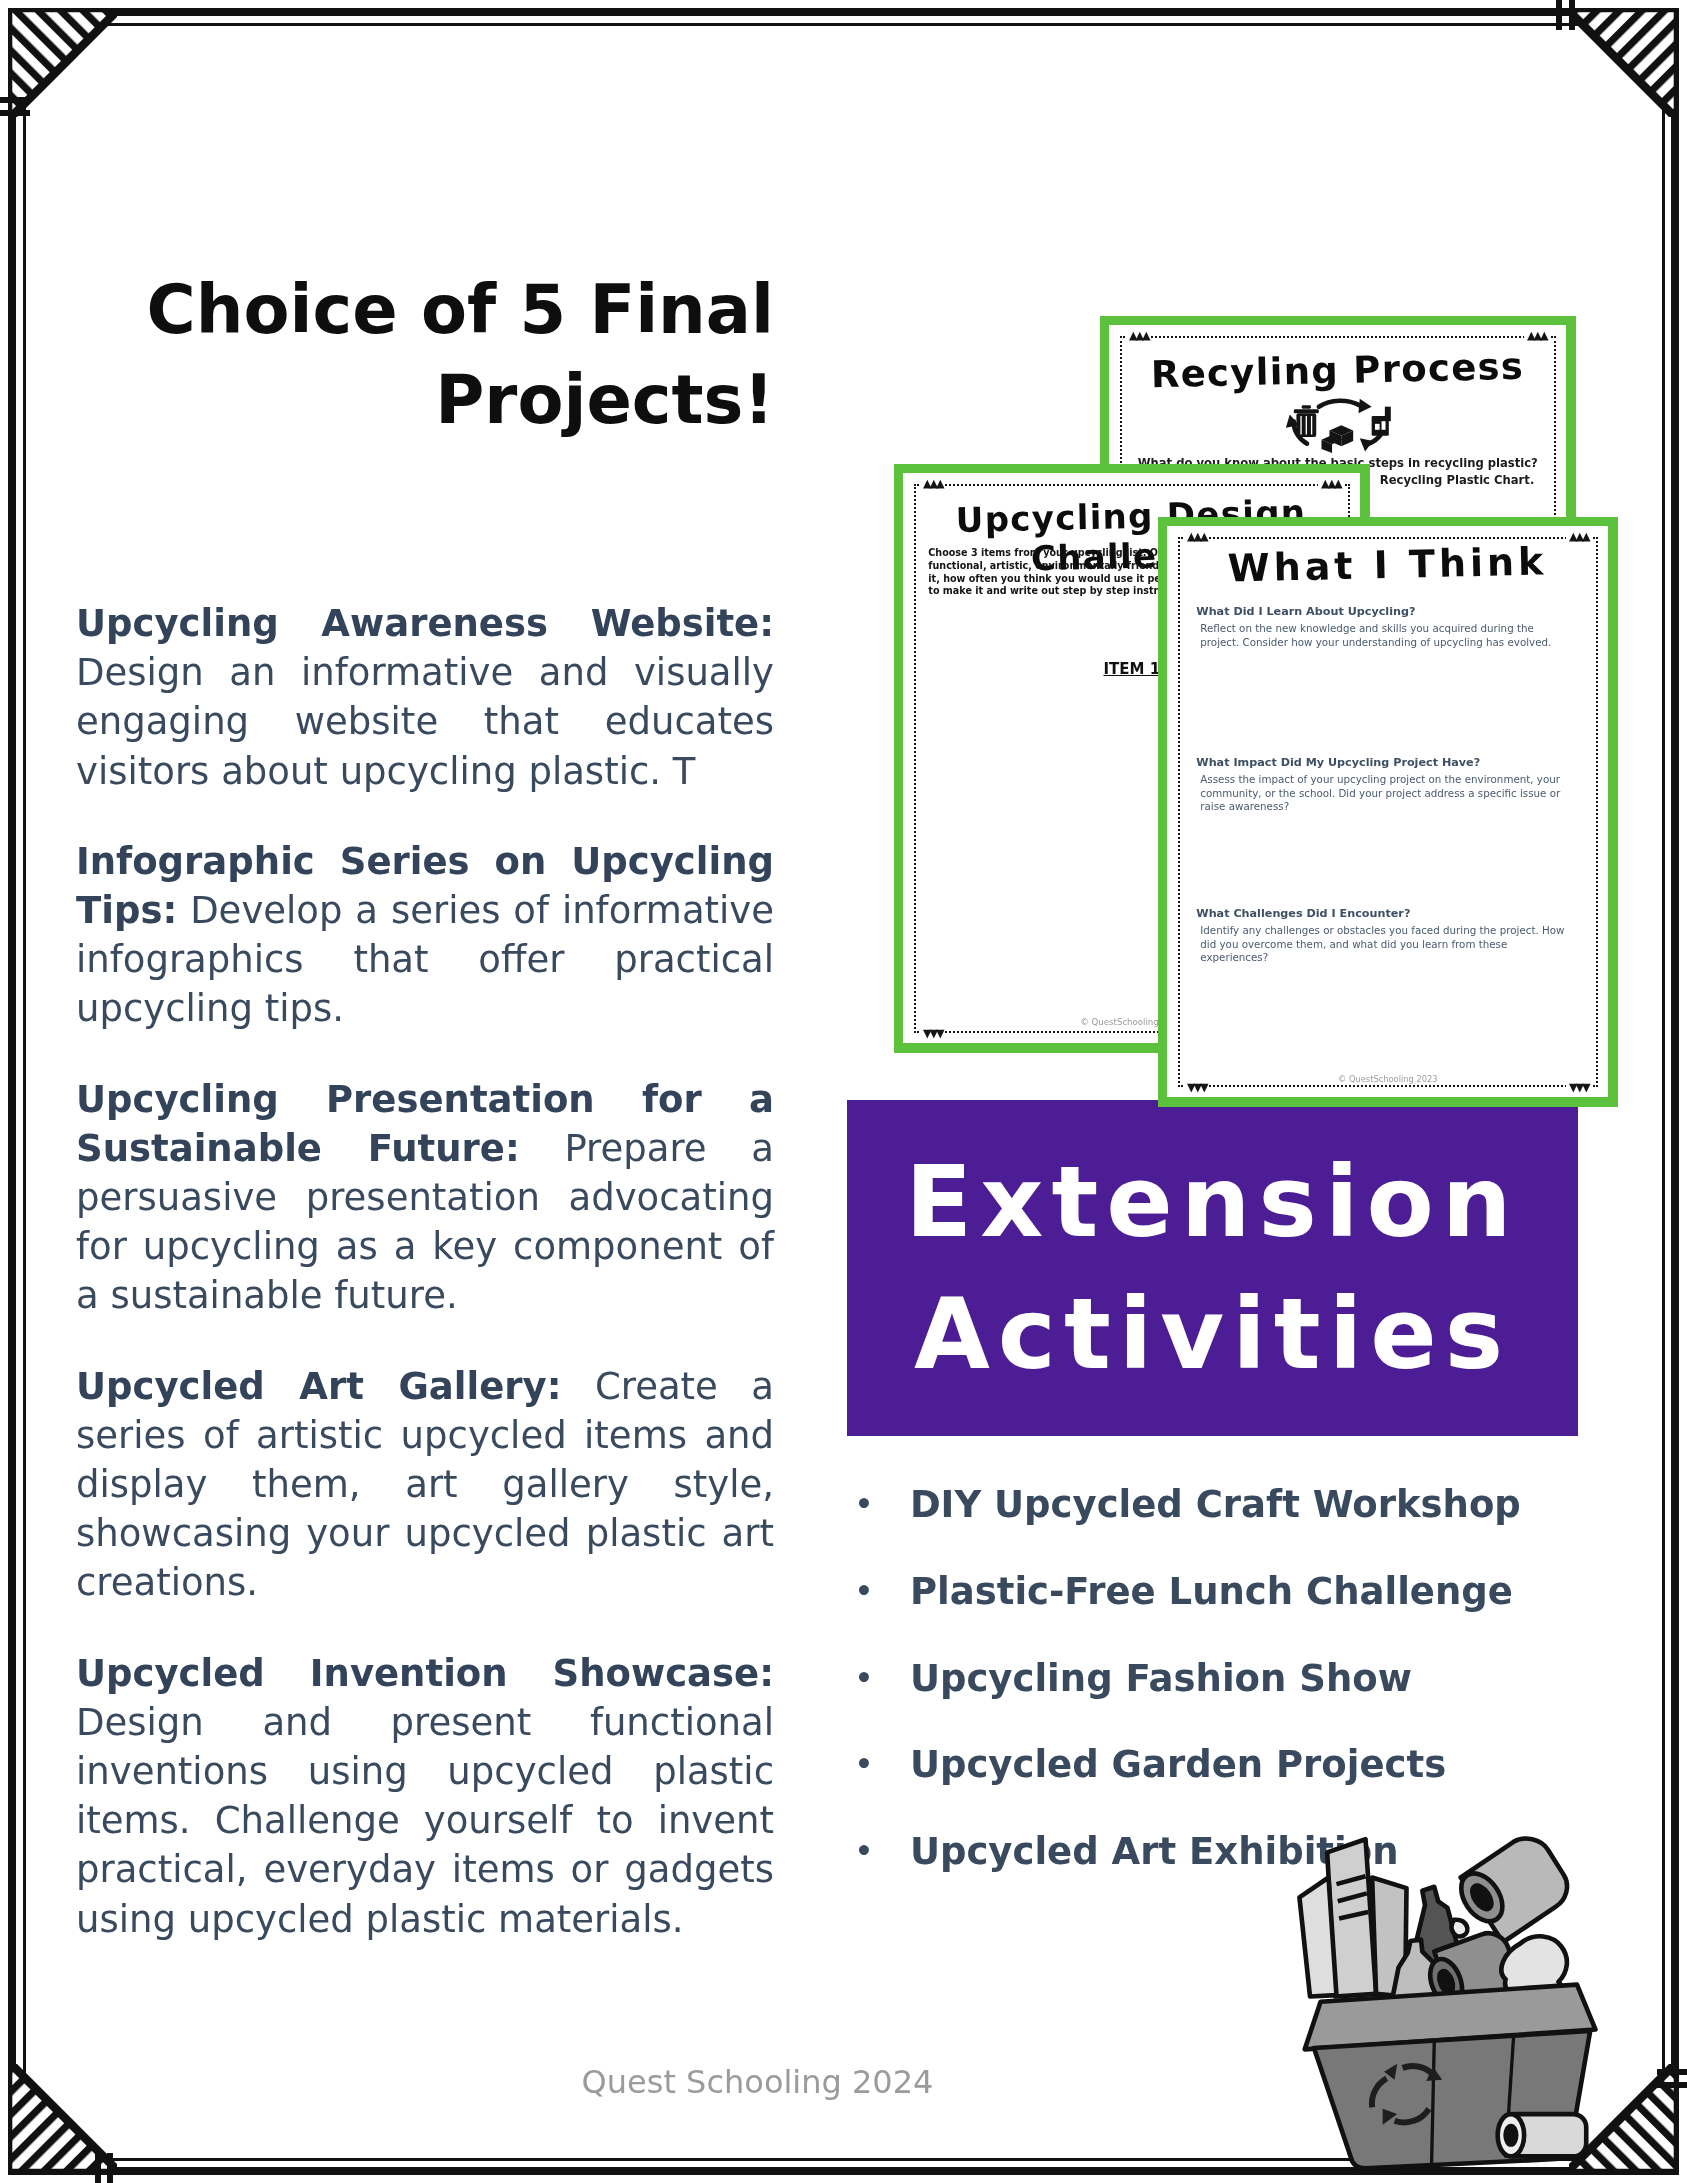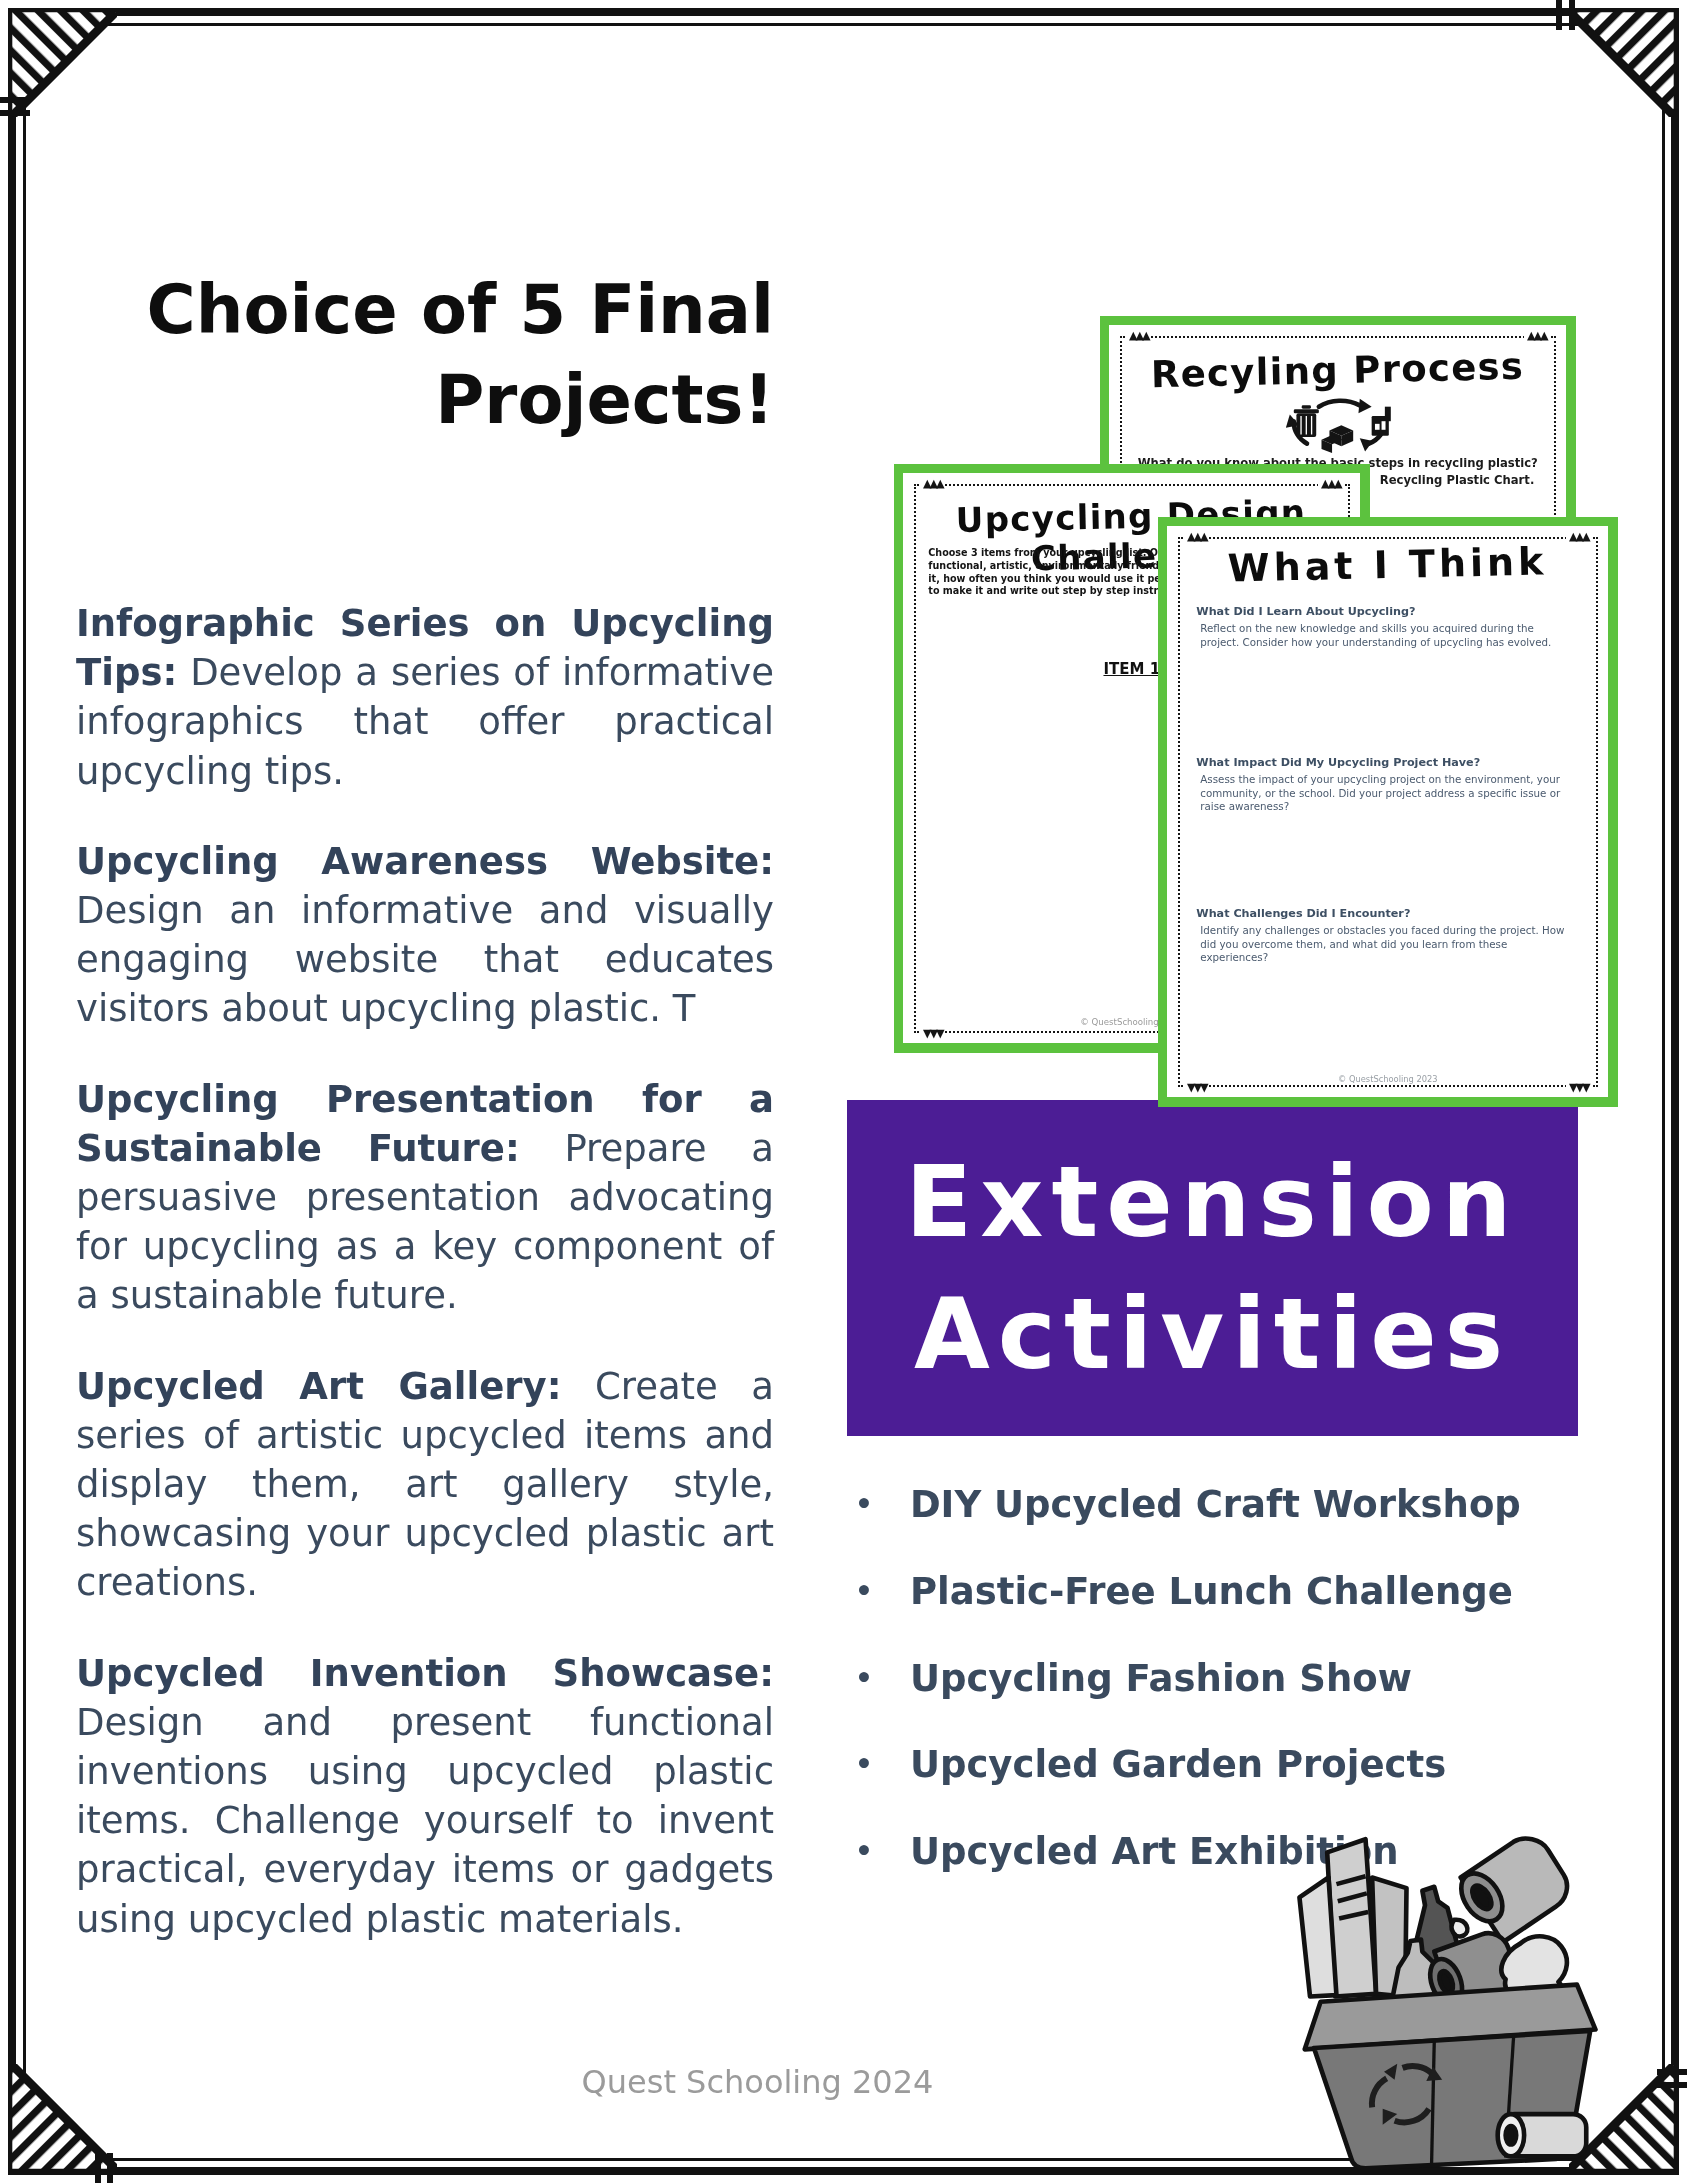--- a/index.html
+++ b/index.html
@@ -105,22 +105,22 @@
   <div class="tick" style="left:1569px;top:0;width:6px;height:30px;"></div>
   <div class="tick" style="left:95px;bottom:0;width:6px;height:30px;"></div>
   <div class="tick" style="left:107px;bottom:0;width:6px;height:30px;"></div>
   <div class="tick" style="right:0;top:2069px;width:30px;height:6px;"></div>
   <div class="tick" style="right:0;top:2082px;width:30px;height:6px;"></div>
 
 
   <div class="choice-heading">Choice of 5 Final Projects!</div>
 
   <div class="projects">
+    <p><span class="lead">Upcycling Awareness Website:</span> <span>Design an informative and visually engaging website that educates visitors about upcycling plastic. T</span></p>
     <p><span class="lead">Infographic Series on Upcycling Tips:</span> <span>Develop a series of informative infographics that offer practical upcycling tips.</span></p>
-    <p><span class="lead">Upcycling Awareness Website:</span> <span>Design an informative and visually engaging website that educates visitors about upcycling plastic. T</span></p>
     <p><span class="lead">Upcycling Presentation for a Sustainable Future:</span> <span>Prepare a persuasive presentation advocating for upcycling as a key component of a sustainable future.</span></p>
     <p><span class="lead">Upcycled Art Gallery:</span> <span>Create a series of artistic upcycled items and display them, art gallery style, showcasing your upcycled plastic art creations.</span></p>
     <p><span class="lead">Upcycled Invention Showcase:</span> <span>Design and present functional inventions using upcycled plastic items. Challenge yourself to invent practical, everyday items or gadgets using upcycled plastic materials.</span></p>
   </div>
 
   <div class="sheet" id="ws-recycling">
     <div class="sheet-in">
       <div class="deco"></div>
       <span class="zz tl">▲▲▲</span>
       <span class="zz tr">▲▲▲</span>

